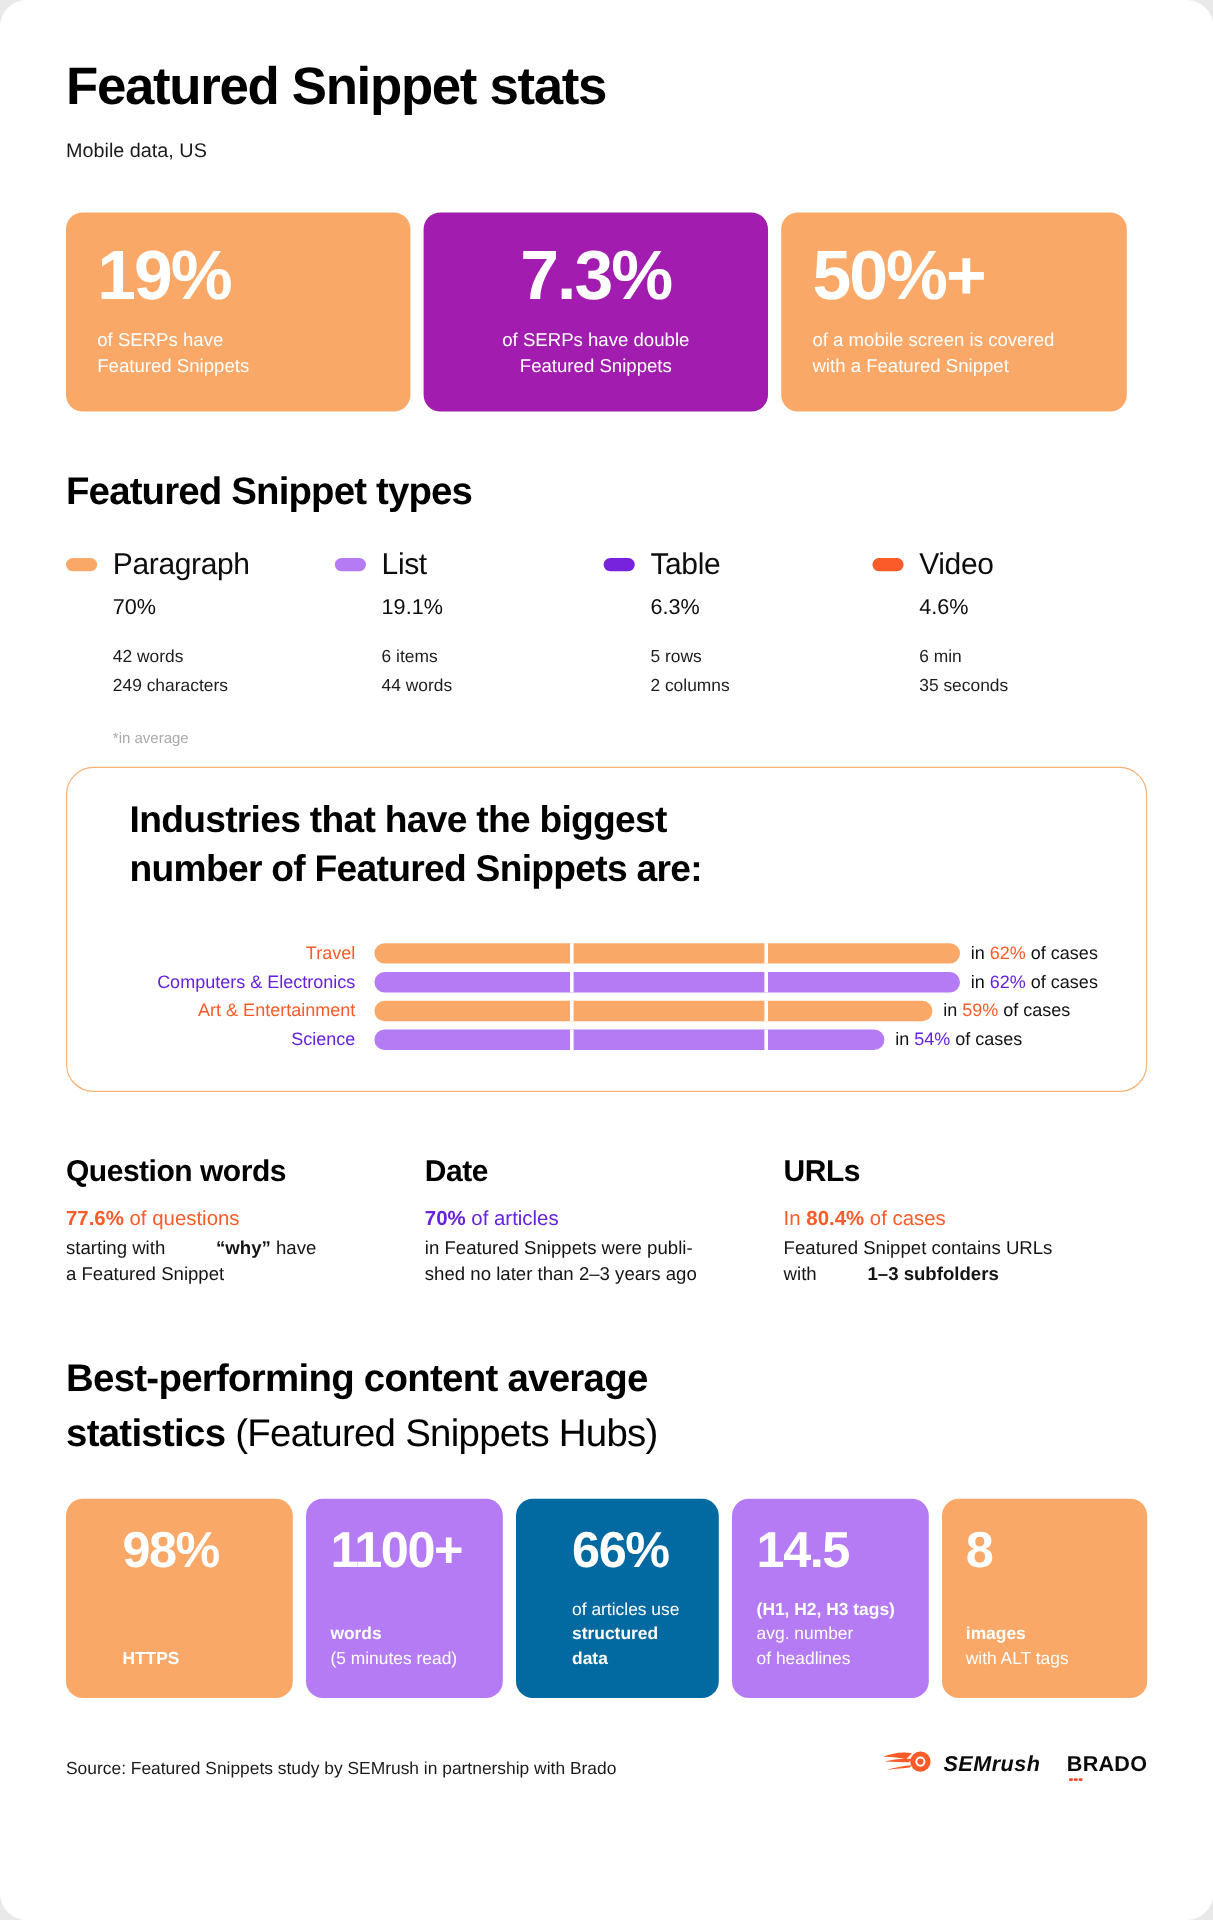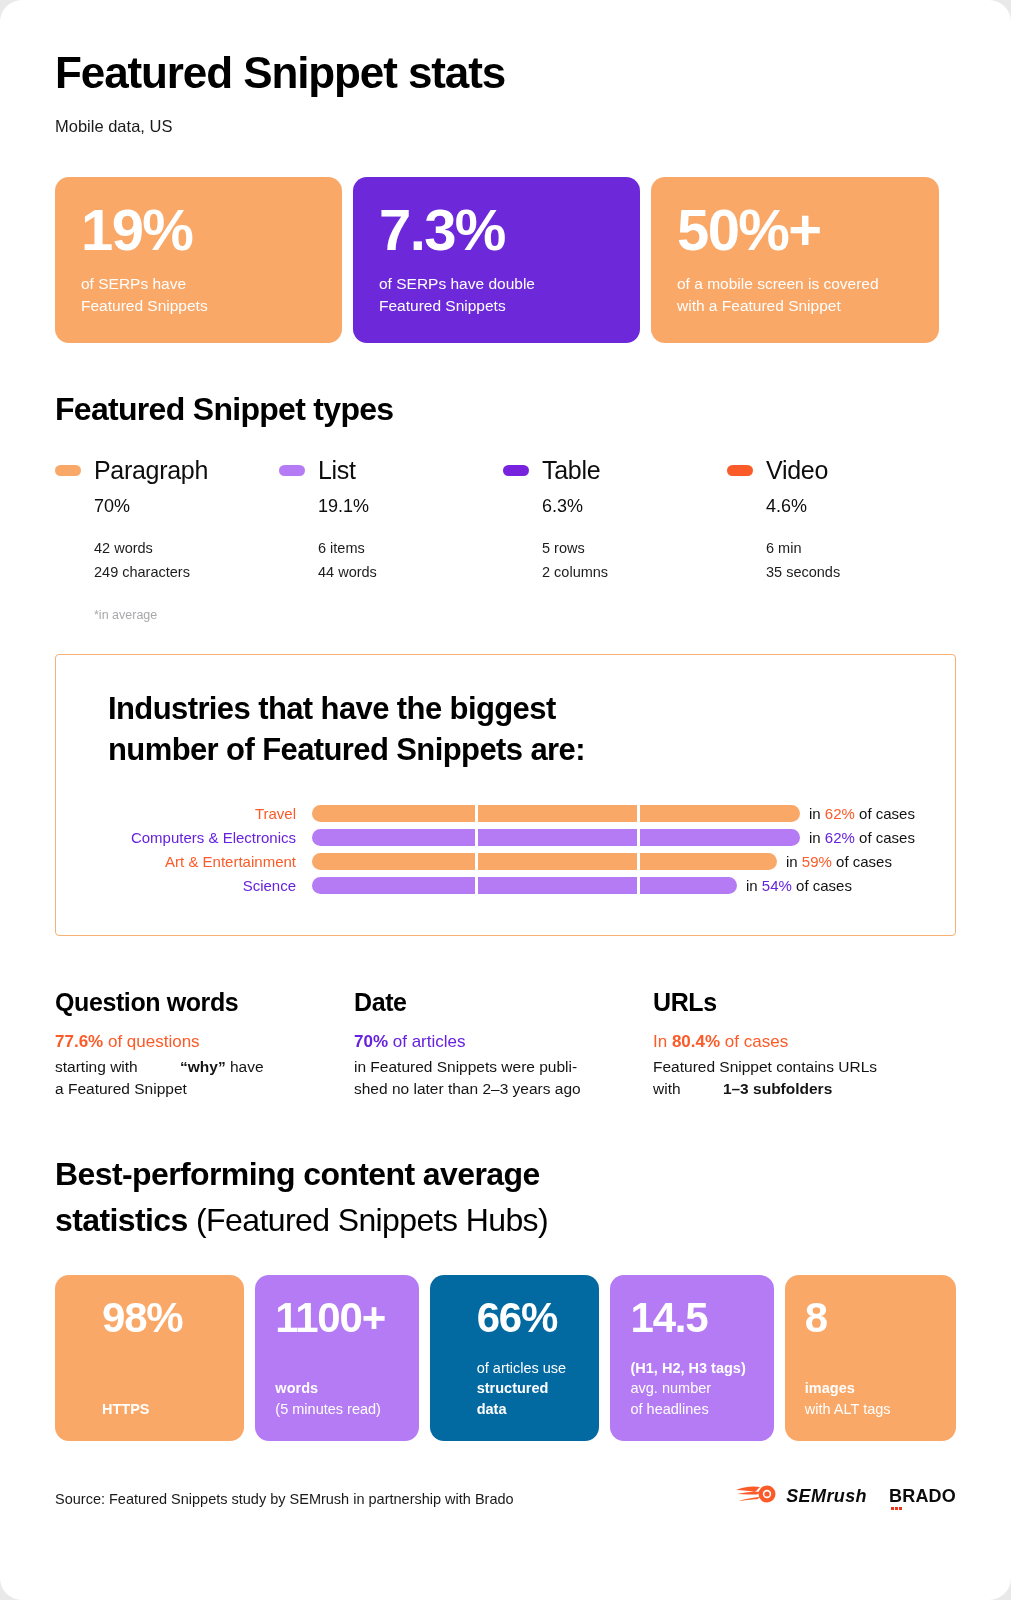--- a/index.html
+++ b/index.html
@@ -113,38 +113,38 @@
   }
   .in-average {
     font-size: 12.5px;
     color: #a9a9ad;
     margin-top: 24px;
     padding-left: 39px;
   }
 
   
   .ind-card {
-    margin-top: 32px;
+    margin-top: 17px;
     border: 1.6px solid #f7b173;
-    border-radius: 4px;
-    padding: 33px 28px 34px 28px;
+    border-radius: 23px;
+    padding: 22px 28px 34px 28px;
     box-sizing: border-box;
   }
   .ind-title {
     font-size: 31px;
     font-weight: bold;
     color: #000000;
     line-height: 1.33;
     letter-spacing: -0.6px;
     margin: 0 0 0 24px;
   }
   .bars { margin-top: 34px; }
   .bar-row {
     display: flex;
-    align-items: flex-start;
+    align-items: flex-end;
     height: 24px;
     margin-bottom: 0px;
   }
   .bar-label {
     width: 212px;
     text-align: right;
     font-size: 15px;
     padding-right: 16px;
     flex: none;
     white-space: nowrap;
@@ -298,21 +298,21 @@
   <div class="inner">
 
     <h1 class="page-title">Featured Snippet stats</h1>
     <p class="page-subtitle">Mobile data, US</p>
 
     <div class="top-cards" id="top-cards">
         <div class="tcard c1" style="background: rgb(249, 168, 104);">
           <div class="big">19%</div>
           <div class="cap">of SERPs have<br>Featured Snippets</div>
         </div>
-        <div class="tcard c2" style="background: #6d28d9;">
+        <div class="tcard c2" style="background: #a21caf; text-align: center;">
           <div class="big">7.3%</div>
           <div class="cap">of SERPs have double<br>Featured Snippets</div>
         </div>
         <div class="tcard c3" style="background: rgb(249, 168, 104);">
           <div class="big">50%+</div>
           <div class="cap">of a mobile screen is covered<br>with a Featured Snippet</div>
         </div>
       </div>
 
     <div class="types-wrap">

